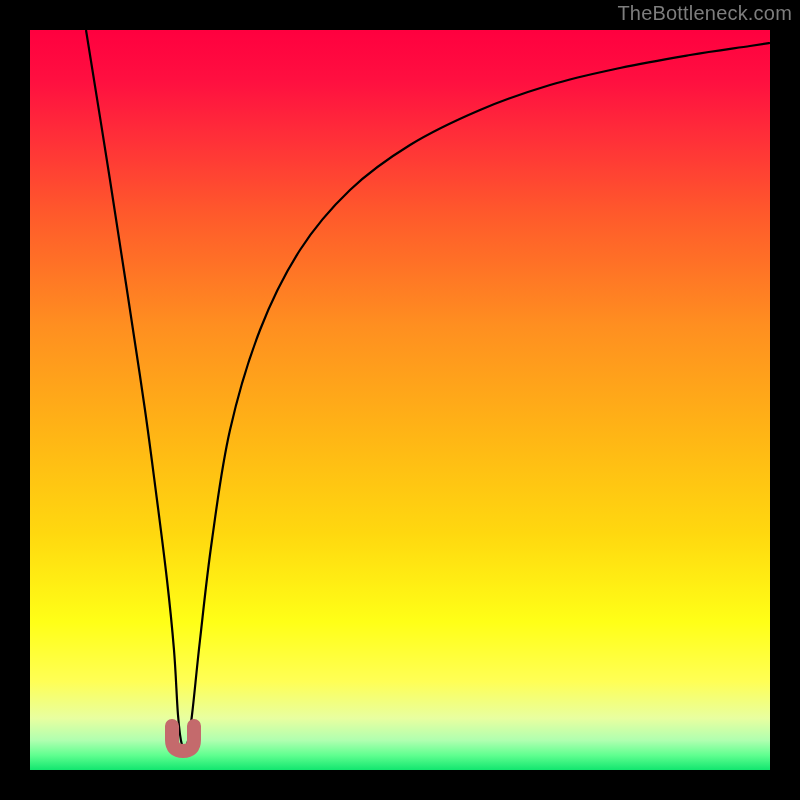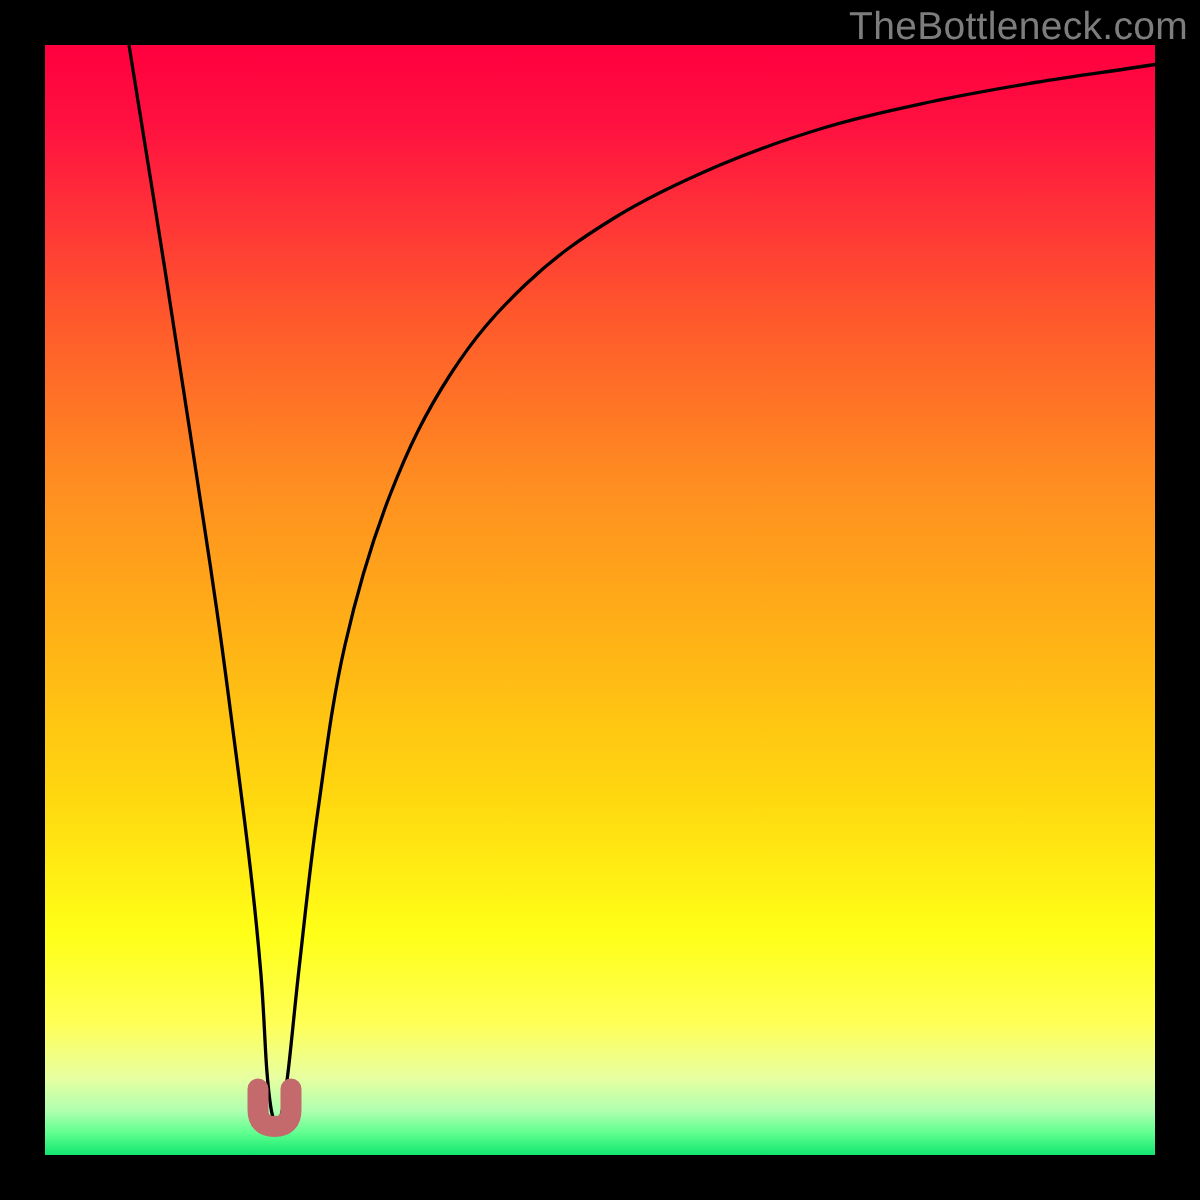--- a/index.html
+++ b/index.html
@@ -15,21 +15,21 @@
     position: relative;
     width: 800px;
     height: 800px;
     background: #000;
   }
   .watermark {
     position: absolute;
     top: 2px;
     right: 8px;
     color: #7d7d7d;
-    font-size: 26px;
+    font-size: 20px;
     font-weight: 500;
     letter-spacing: 0.2px;
     z-index: 5;
   }
   .plot-area {
     position: absolute;
     left: 30px;
     top: 30px;
     width: 740px;
     height: 740px;

